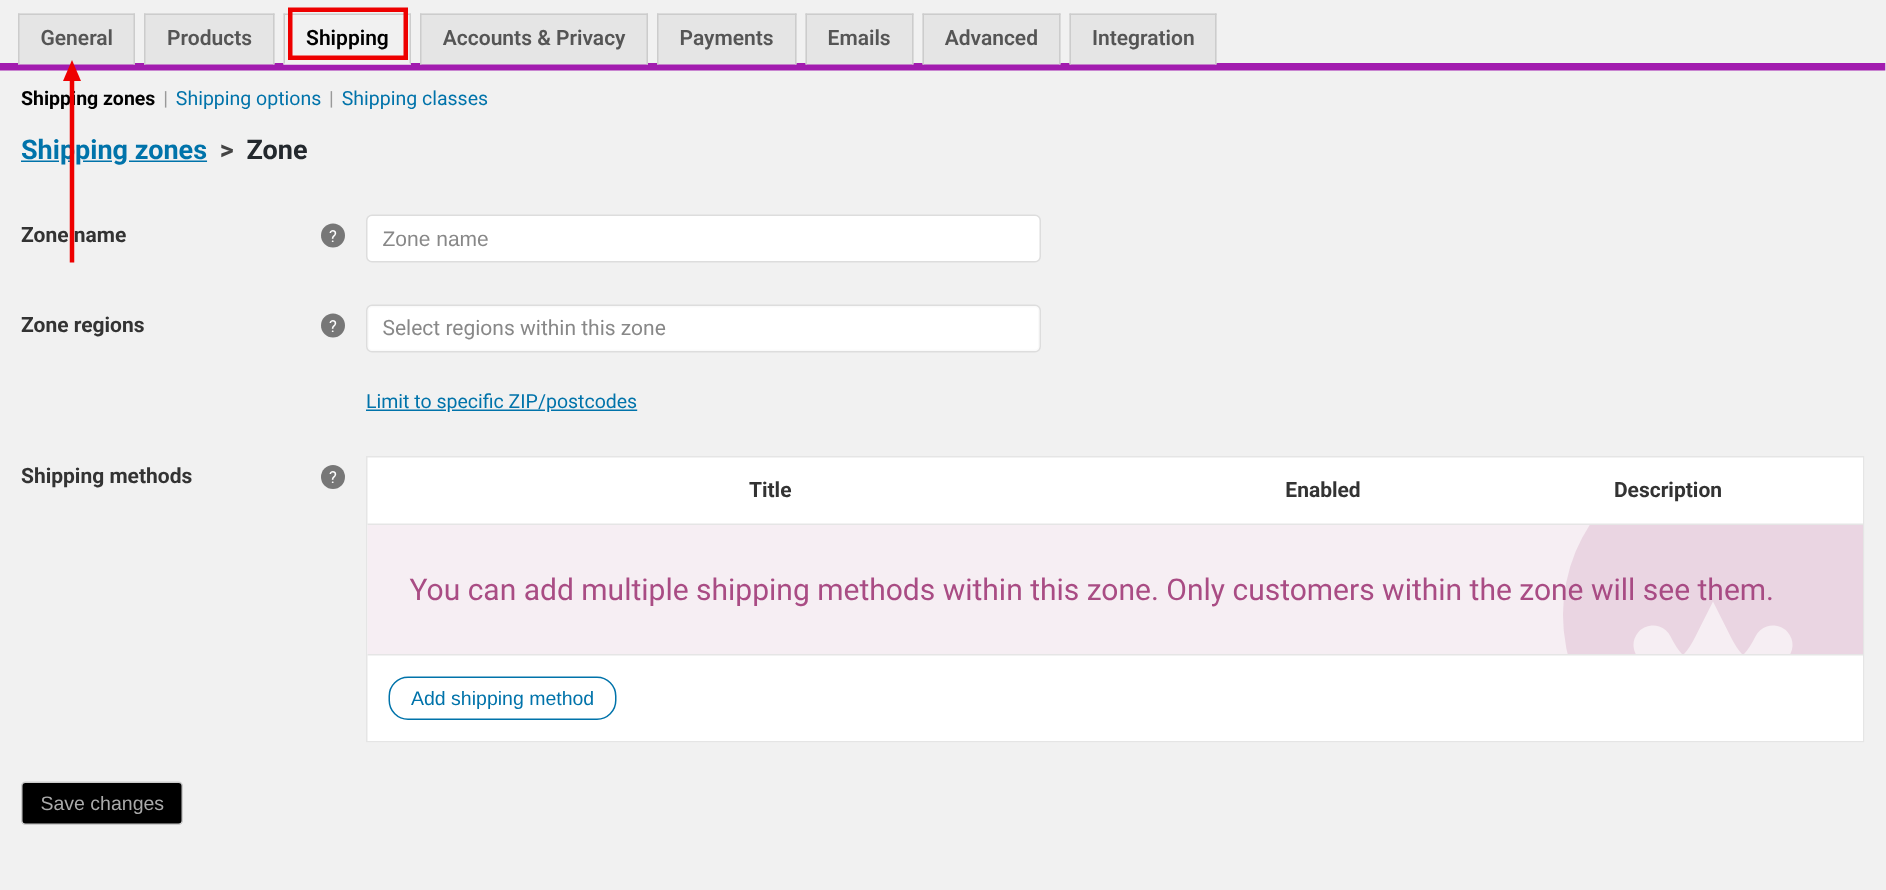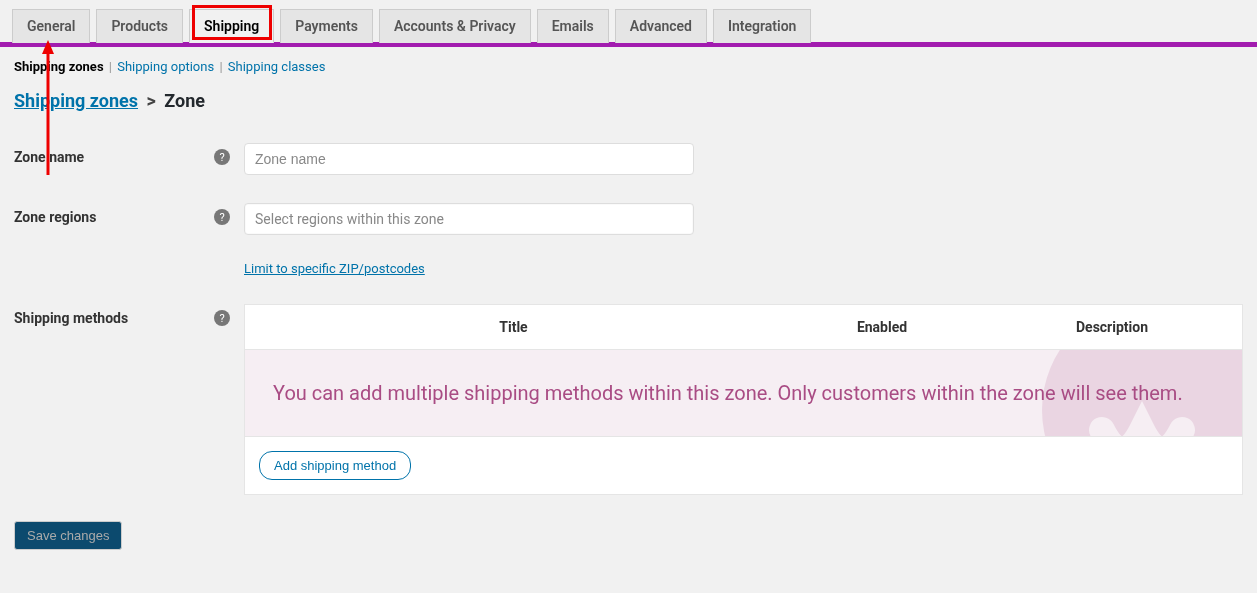--- a/index.html
+++ b/index.html
@@ -139,40 +139,40 @@
       background: #fff;
       color: #0073aa;
       padding: 6px 14px;
       font-size: 13px;
       border-radius: 13px;
       cursor: pointer;
     }
     .save-area { padding: 12px 14px 18px; }
     .btn-save {
       border: 1px solid #ccc;
-      background: #0c4a6e;
+      background: #000000;
       color: #aaa;
       padding: 6px 12px;
       font-size: 13px;
       border-radius: 3px;
       cursor: pointer;
     }
     .outer { position: relative; }
   </style>
 </head>
 <body>
 
 <div class="outer">
 
   <div class="nav-tabs">
     <div class="nav-tab">General</div>
     <div class="nav-tab">Products</div>
     <div class="nav-tab active">Shipping</div>
+    <div class="nav-tab">Accounts &amp; Privacy</div>
     <div class="nav-tab">Payments</div>
-    <div class="nav-tab">Accounts &amp; Privacy</div>
     <div class="nav-tab">Emails</div>
     <div class="nav-tab">Advanced</div>
     <div class="nav-tab">Integration</div>
   </div>
 
   <div class="tab-highlight"></div>
   <svg class="arrow-annotation" width="20" height="140">
     <line x1="6" y1="8" x2="6" y2="135" stroke="#e00" stroke-width="3"></line>
     <polygon points="6,0 0,14 12,14" fill="#e00"></polygon>
   </svg>

